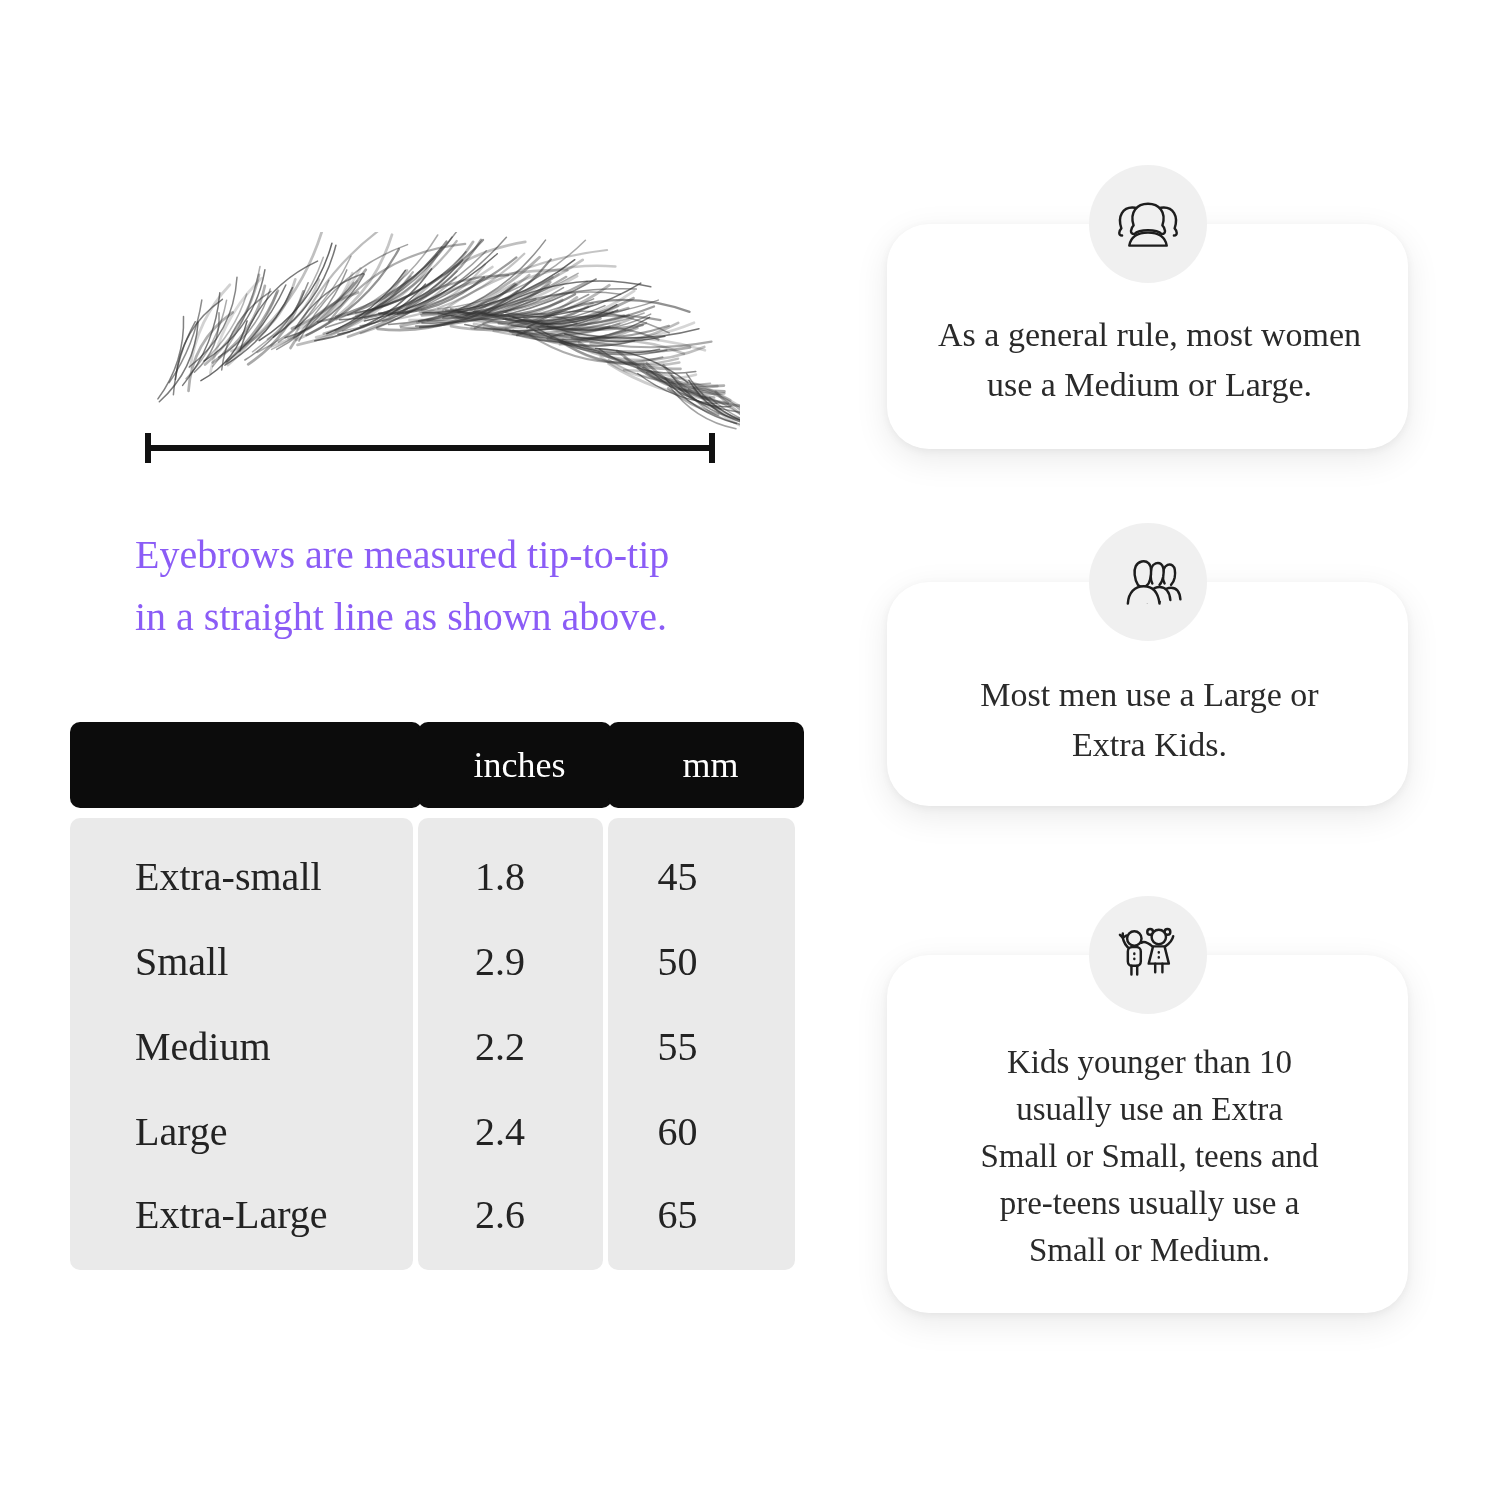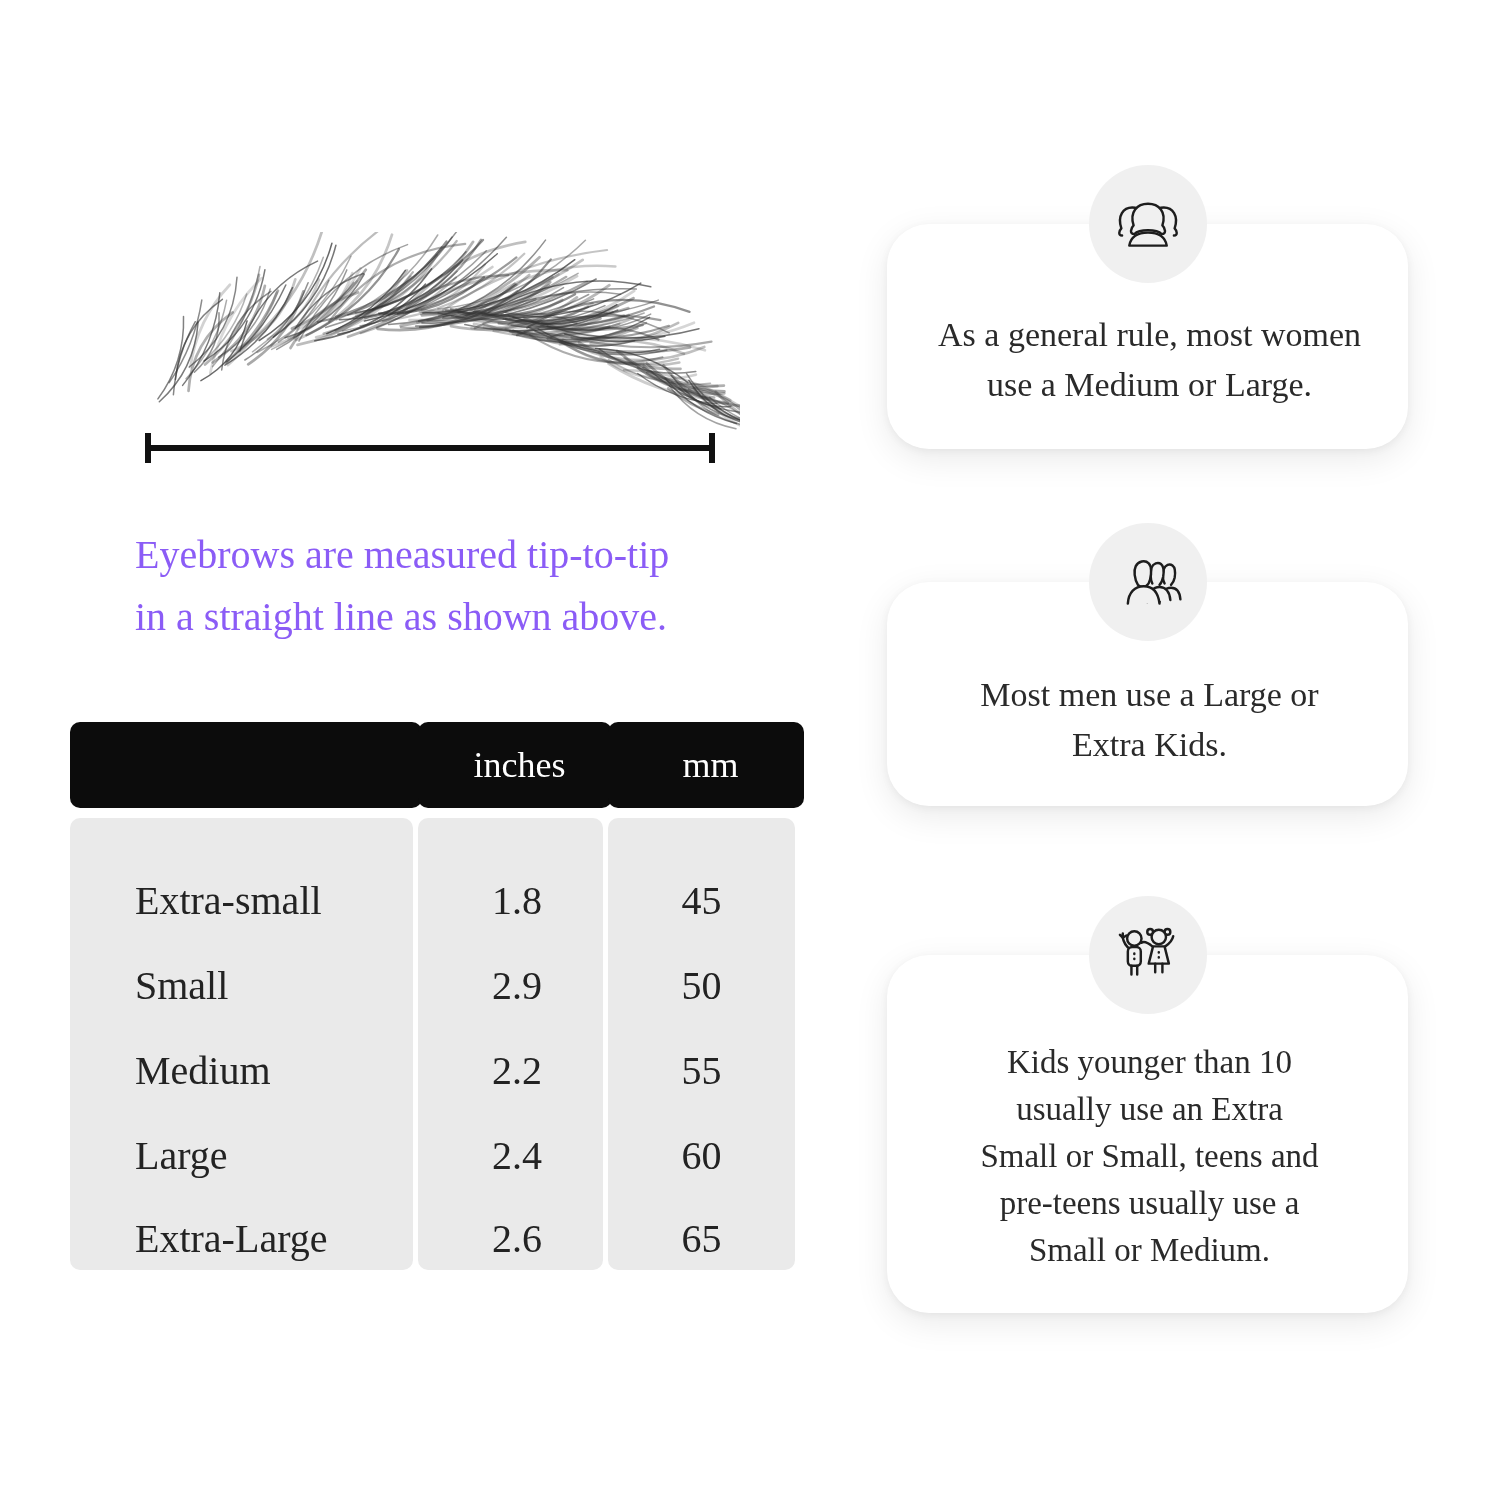--- a/index.html
+++ b/index.html
@@ -19,24 +19,24 @@
   .hdr,.bodycol{position:absolute;border-radius:10px;}
   .hdr{top:722px;height:86px;background:#0c0c0c;color:#ffffff;font-size:36px;
        display:flex;align-items:center;justify-content:center;padding-left:9px;}
   .hdr.c1{left:70px;width:343px;}
   .hdr.c2{left:418px;width:185px;}
   .hdr.c3{left:608px;width:187px;}
   .bodycol{top:818px;height:452px;background:#eaeaea;}
   .bodycol.c1{left:70px;width:343px;}
   .bodycol.c2{left:418px;width:185px;}
   .bodycol.c3{left:608px;width:187px;}
-  .t-row{position:absolute;left:0;width:850px;height:56px;line-height:56px;font-size:40px;color:#232323;margin-top:24px;}
+  .t-row{position:absolute;left:0;width:850px;height:56px;line-height:56px;font-size:40px;color:#232323;}
   .t-row .lbl{position:absolute;left:135px;}
-  .t-row .v-in{position:absolute;left:438px;width:158px;text-align:center;}
-  .t-row .v-mm{position:absolute;left:608px;width:187px;text-align:center;}
+  .t-row .v-in{position:absolute;left:421px;width:158px;text-align:center;}
+  .t-row .v-mm{position:absolute;left:584px;width:187px;text-align:center;}
   
   .card{position:absolute;left:887px;width:521px;background:#ffffff;border-radius:42px;
         box-shadow:0 10px 34px rgba(0,0,0,0.085), 0 2px 8px rgba(0,0,0,0.05);}
   .badge{position:absolute;left:50%;transform:translateX(-50%);top:-59px;width:118px;height:118px;
          border-radius:50%;background:#f0f0f0;display:flex;align-items:center;justify-content:center;}
   .badge svg{width:72px;height:72px;}
   .card-text{position:absolute;left:10px;right:6px;text-align:center;font-size:34px;line-height:50px;color:#2a2a2a;}
   .card3 .card-text{font-size:33px;line-height:47px;}
   .ic{stroke:#1d1d1d;stroke-width:3.4;fill:none;stroke-linecap:round;stroke-linejoin:round;}
   .icf{stroke:#1d1d1d;stroke-width:3.4;fill:#f0f0f0;stroke-linecap:round;stroke-linejoin:round;}

